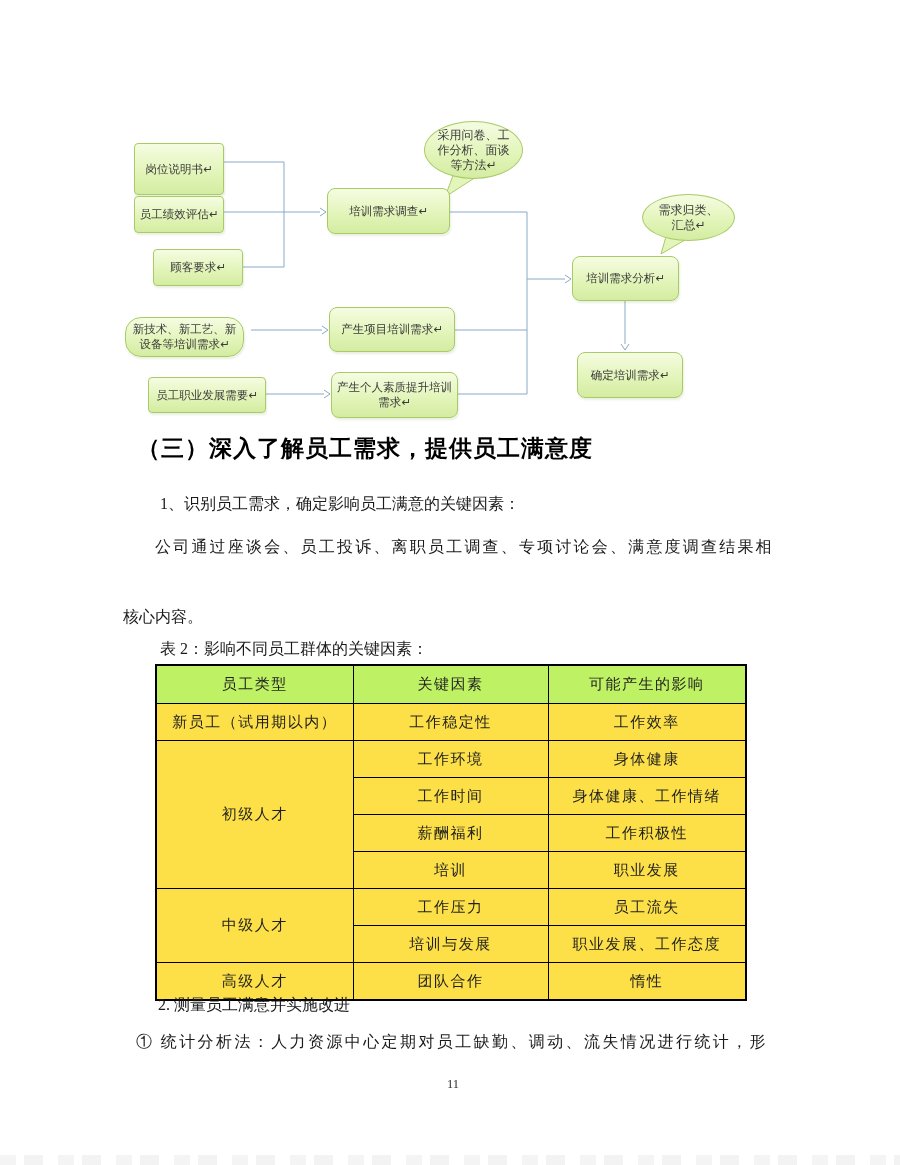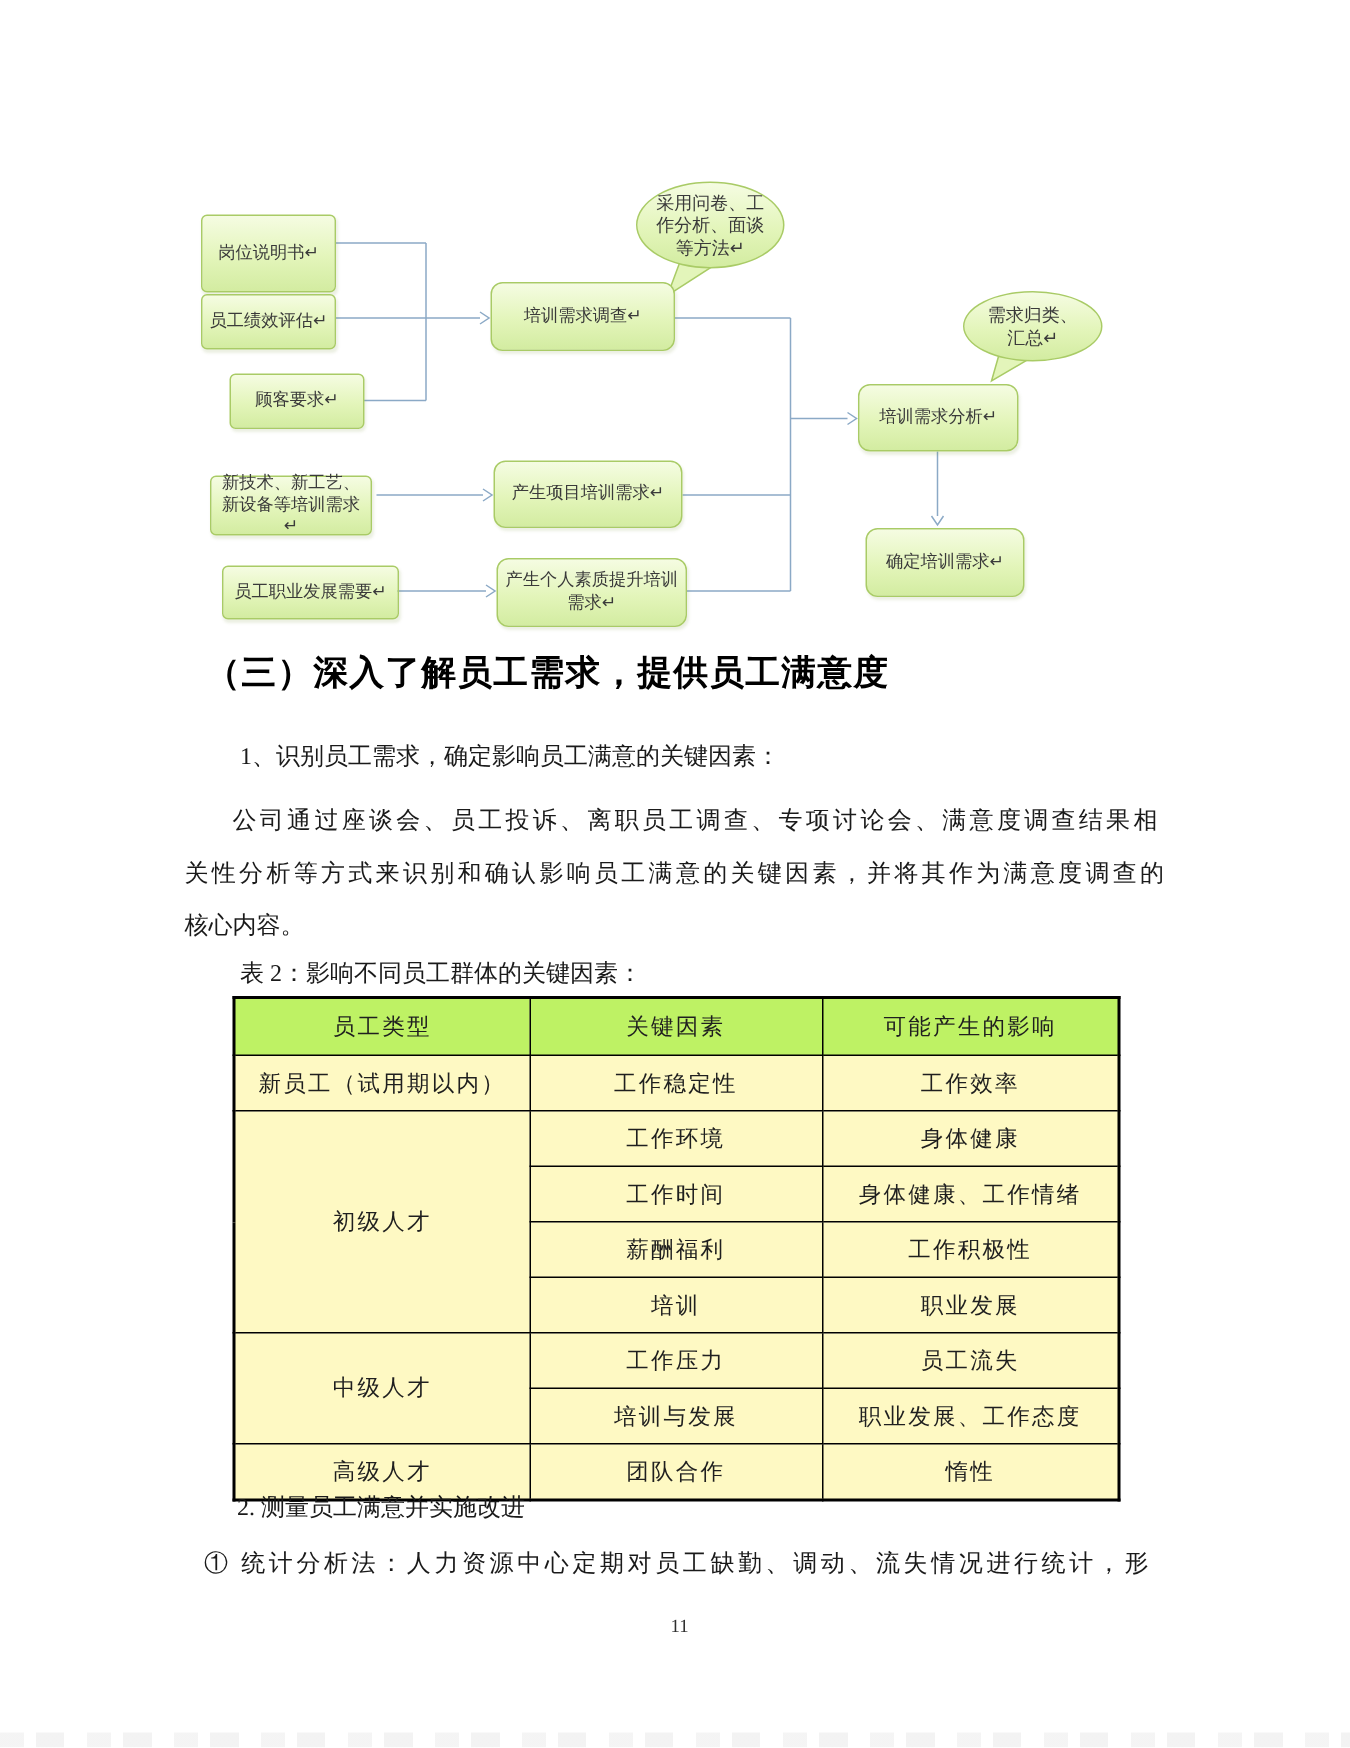--- a/index.html
+++ b/index.html
@@ -45,21 +45,21 @@
   
   table.kf{
     border-collapse:collapse;border:2px solid #000;table-layout:fixed;
     width:590px;font-size:15px;color:#1f1f1f;
   }
   table.kf th,table.kf td{
     border:1px solid #000;text-align:center;vertical-align:middle;
     letter-spacing:1.5px;font-weight:normal;padding:0 2px;
   }
   table.kf th{background:#bef264;height:37px;}
-  table.kf td{height:36px;background:#fef9c3;}
+  table.kf td{height:36px;background:#fde047;}
   
   .pageno{font-size:12.5px;color:#2e2e2e;}
   .bottom-artifact{
     position:absolute;left:0;top:1155px;width:900px;height:10px;z-index:1;
     background:repeating-linear-gradient(90deg,#ececec 0 16px,#ffffff 16px 24px,#e9e9e9 24px 43px,#ffffff 43px 58px);
     opacity:.55;
   }
 </style>
 </head>
 <body>
@@ -88,36 +88,35 @@
     </g>
     <g fill="#e3f5ba" stroke="#a9cb66" stroke-width="1">
       <path d="M455 170 L445 197 L476 177 Z"></path>
       <path d="M667 233 L661 254 L690 237 Z"></path>
     </g>
   </svg>
 
   <div class="fc-box" style="left:134px;top:143px;width:90px;height:52px;">岗位说明书↵</div>
   <div class="fc-box" style="left:134px;top:196px;width:90px;height:37px;">员工绩效评估↵</div>
   <div class="fc-box" style="left:134px;top:249px;width:90px;height:37px;margin-left:19px;">顾客要求↵</div>
-  <div class="fc-box" style="left:140px;top:317px;width:108px;height:40px;">新技术、新工艺、新设备等培训需求↵</div>
+  <div class="fc-box" style="left:125px;top:317px;width:119px;height:40px;border-radius:16px;">新技术、新工艺、新设备等培训需求↵</div>
   <div class="fc-box" style="left:148px;top:377px;width:118px;height:36px;">员工职业发展需要↵</div>
   <div class="fc-box round" style="left:327px;top:188px;width:123px;height:46px;">培训需求调查↵</div>
   <div class="fc-box round" style="left:329px;top:307px;width:126px;height:45px;">产生项目培训需求↵</div>
   <div class="fc-box round" style="left:331px;top:372px;width:127px;height:46px;">产生个人素质提升培训需求↵</div>
   <div class="fc-box round" style="left:577px;top:352px;width:106px;height:46px;">确定培训需求↵</div>
   <div class="fc-box round" style="left:572px;top:256px;width:107px;height:45px;">培训需求分析↵</div>
 
   <div class="fc-callout" style="left:424px;top:121px;width:99px;height:58px;">采用问卷、工作分析、面谈等方法↵</div>
   <div class="fc-callout" style="left:642px;top:194px;width:93px;height:47px;">需求归类、汇总↵</div>
 
   <div class="abs heading" style="left:137px;top:433px;">（三）深入了解员工需求，提供员工满意度</div>
 
   <div class="abs bodyline" style="left:160px;top:494px;">1、识别员工需求，确定影响员工满意的关键因素：</div>
   <div class="abs bodyline just" style="left:155px;top:537px;">公司通过座谈会、员工投诉、离职员工调查、专项讨论会、满意度调查结果相</div>
-  <div class="abs bodyline just" style="left:123px;top:572px;">关性分析等方式来识别和确认影响员工满意的关键因素，并将其作为满意度调查的</div>
   <div class="abs bodyline" style="left:123px;top:607px;">核心内容。</div>
   <div class="abs bodyline" style="left:160px;top:639px;">表 2：影响不同员工群体的关键因素：</div>
 
   <div class="abs" style="left:155px;top:664px;">
     <table class="kf">
       <colgroup>
           <col style="width:197px">
           <col style="width:195px">
           <col style="width:198px">
         </colgroup>

